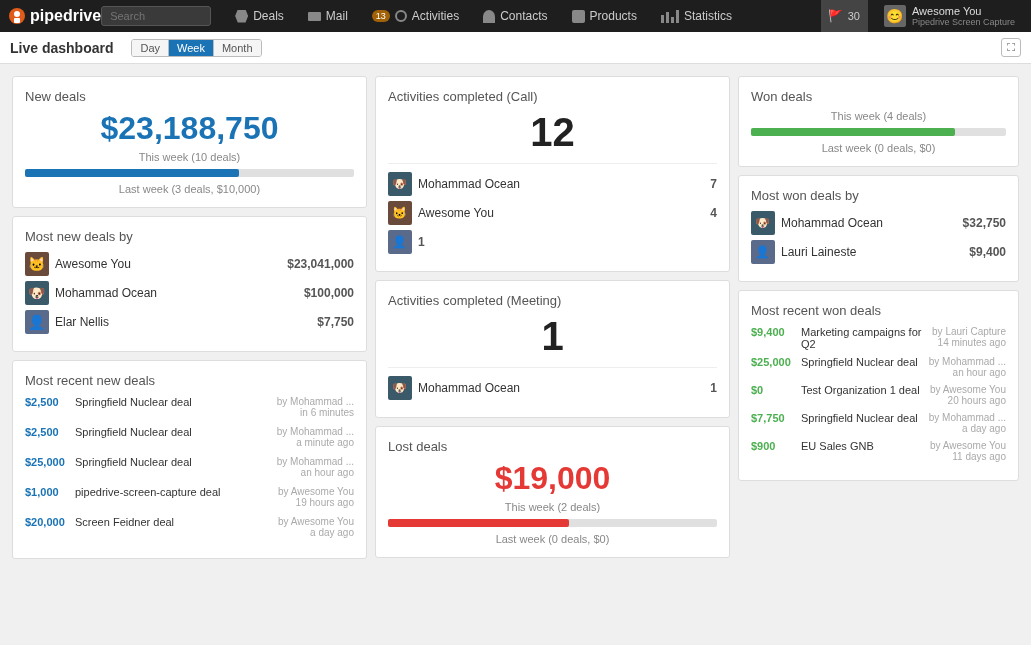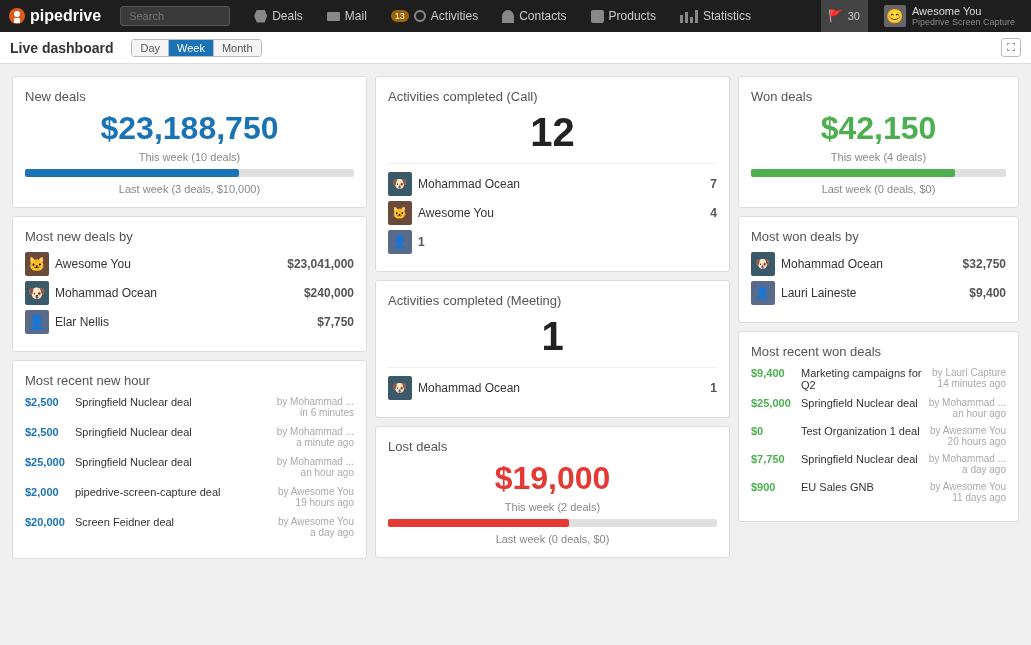--- a/index.html
+++ b/index.html
@@ -11,21 +11,21 @@
       height: 32px;
       display: flex;
       align-items: center;
       padding: 0 8px;
       gap: 0;
     }
     .nav-logo {
       color: #e05c1a;
       font-size: 16px;
       font-weight: bold;
-      margin-right: 19px;
+      margin-right: 0;
       display: flex; align-items: flex-start; gap: 4px;
     }
     .nav-logo span { color: #fff; }
     .nav-search {
       background: #3a3a3a;
       border: 1px solid #555;
       border-radius: 3px;
       color: #aaa;
       font-size: 11px;
       padding: 2px 8px;
@@ -369,34 +369,34 @@
               <span class="av-cat">🐱</span>
             </div>
           <span class="person-name">Awesome You</span>
           <span class="person-value">$23,041,000</span>
         </div>
         <div class="person-row">
           <div class="person-avatar dog">
               <span class="av-dog">🐶</span>
             </div>
           <span class="person-name">Mohammad Ocean</span>
-          <span class="person-value">$240,000</span>
+          <span class="person-value">$100,000</span>
         </div>
         <div class="person-row">
           <div class="person-avatar human">
               <span class="av-human">👤</span>
             </div>
           <span class="person-name">Elar Nellis</span>
           <span class="person-value">$7,750</span>
         </div>
       </div>
     </div>
 
     <div class="card">
-      <div class="section-title">Most recent new hour</div>
+      <div class="section-title">Most recent new deals</div>
       <div>
         <div class="recent-deal-row">
           <span class="deal-amount">$2,500</span>
           <span class="deal-name">Springfield Nuclear deal</span>
           <span class="deal-meta">
             <span>by Mohammad ...</span><br>
             <span>in 6 minutes</span>
           </span>
         </div>
         <div class="recent-deal-row">
@@ -409,21 +409,21 @@
         </div>
         <div class="recent-deal-row">
           <span class="deal-amount">$25,000</span>
           <span class="deal-name">Springfield Nuclear deal</span>
           <span class="deal-meta">
             <span>by Mohammad ...</span><br>
             <span>an hour ago</span>
           </span>
         </div>
         <div class="recent-deal-row">
-          <span class="deal-amount">$2,000</span>
+          <span class="deal-amount">$1,000</span>
           <span class="deal-name">pipedrive-screen-capture deal</span>
           <span class="deal-meta">
             <span>by Awesome You</span><br>
             <span>19 hours ago</span>
           </span>
         </div>
         <div class="recent-deal-row">
           <span class="deal-amount">$20,000</span>
           <span class="deal-name">Screen Feidner deal</span>
           <span class="deal-meta">
@@ -490,21 +490,20 @@
       </div>
       <div class="card-week-label">Last week (0 deals, $0)</div>
     </div>
 
   </div>
 
   <div class="col-right">
 
     <div class="card">
       <div class="card-title">Won deals</div>
-      <div class="card-big-value green center-text">$42,150</div>
       <div class="card-week">This week (4 deals)</div>
       <div class="progress-bar-bg">
         <div class="progress-bar-fill fill-green"></div>
       </div>
       <div class="card-week-label">Last week (0 deals, $0)</div>
     </div>
 
     <div class="card">
       <div class="section-title">Most won deals by</div>
       <div>

